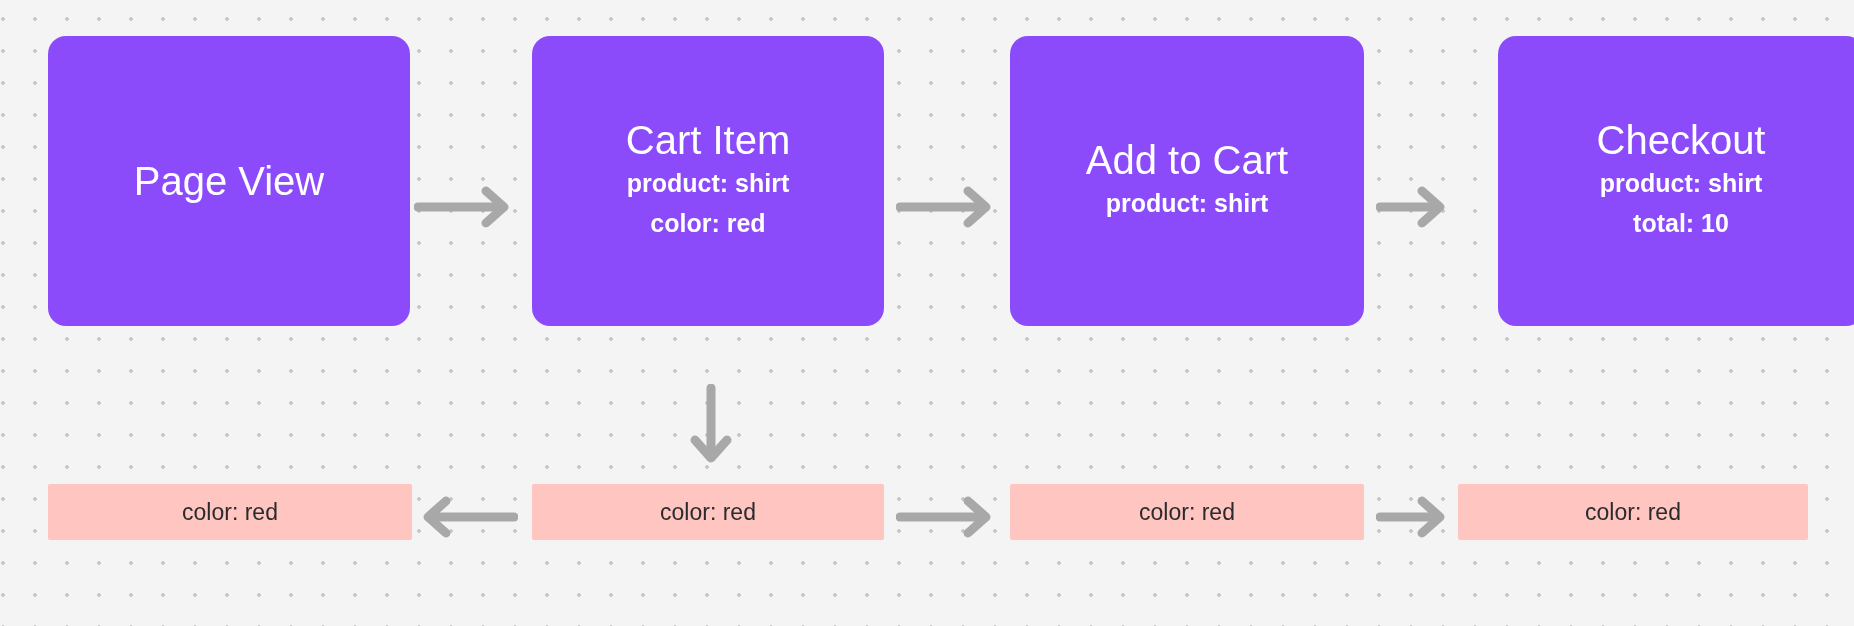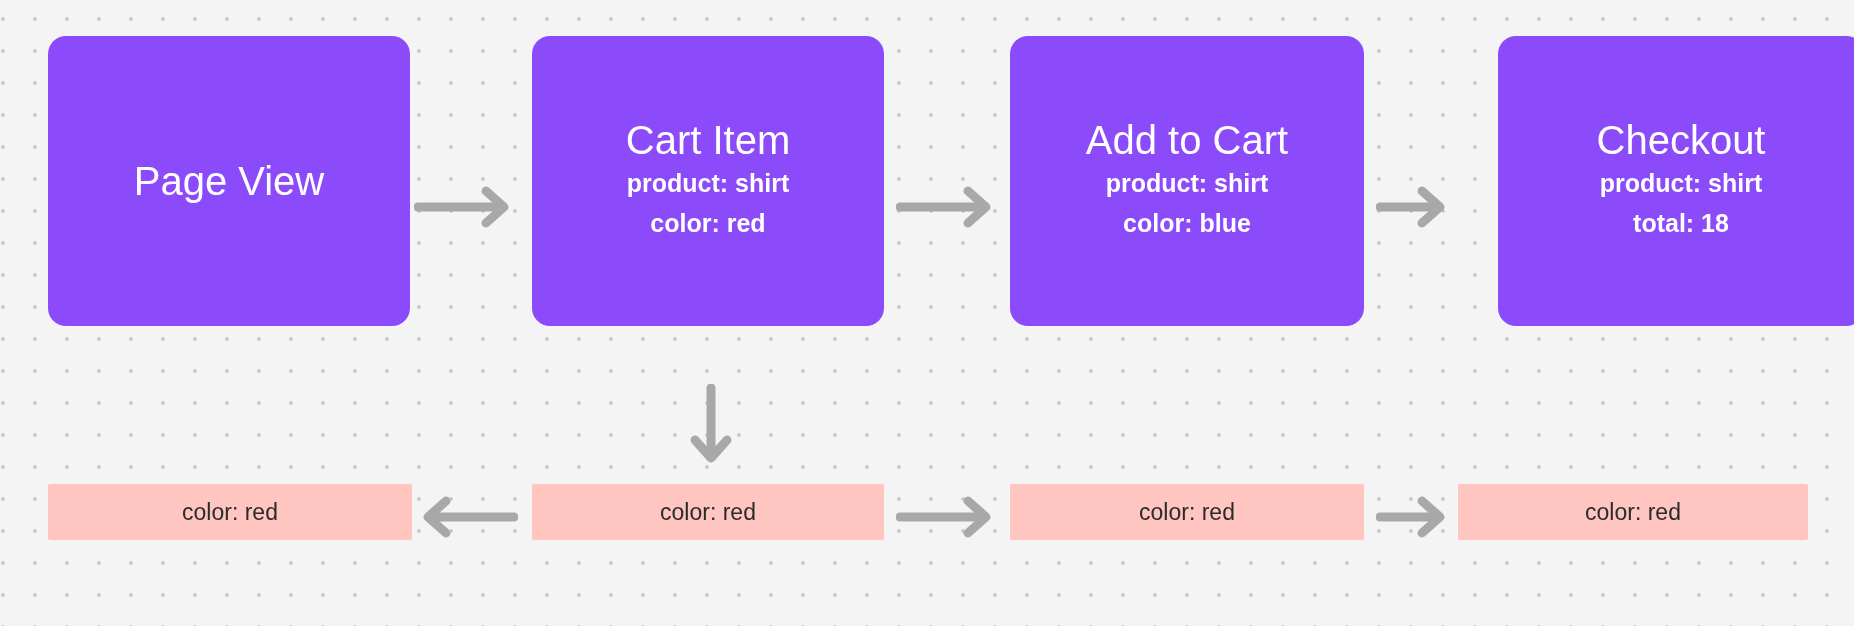--- a/index.html
+++ b/index.html
@@ -119,27 +119,26 @@
 
   <div class="node" id="node-1">
     <div class="node-title">Cart Item</div>
     <div class="node-prop">product: shirt</div>
     <div class="node-prop">color: red</div>
   </div>
 
   <div class="node" id="node-2">
     <div class="node-title">Add to Cart</div>
     <div class="node-prop">product: shirt</div>
-    <div class="node-prop">color: blue</div>
   </div>
 
   <div class="node" id="node-3">
     <div class="node-title">Checkout</div>
     <div class="node-prop">product: shirt</div>
-    <div class="node-prop">total: 18</div>
+    <div class="node-prop">total: 10</div>
   </div>
 
   <div class="arrow" id="arrow-n0-n1">
     <svg width="104" height="46" viewBox="0 0 104 46" fill="none" xmlns="http://www.w3.org/2000/svg">
       <path d="M4 23 H86" stroke="#a8a8a8" stroke-width="9" stroke-linecap="round"></path>
       <path d="M72 7 L90 23 L72 39" stroke="#a8a8a8" stroke-width="9" stroke-linecap="round" stroke-linejoin="round" fill="none"></path>
     </svg>
   </div>
 
   <div class="arrow" id="arrow-n1-n2">

